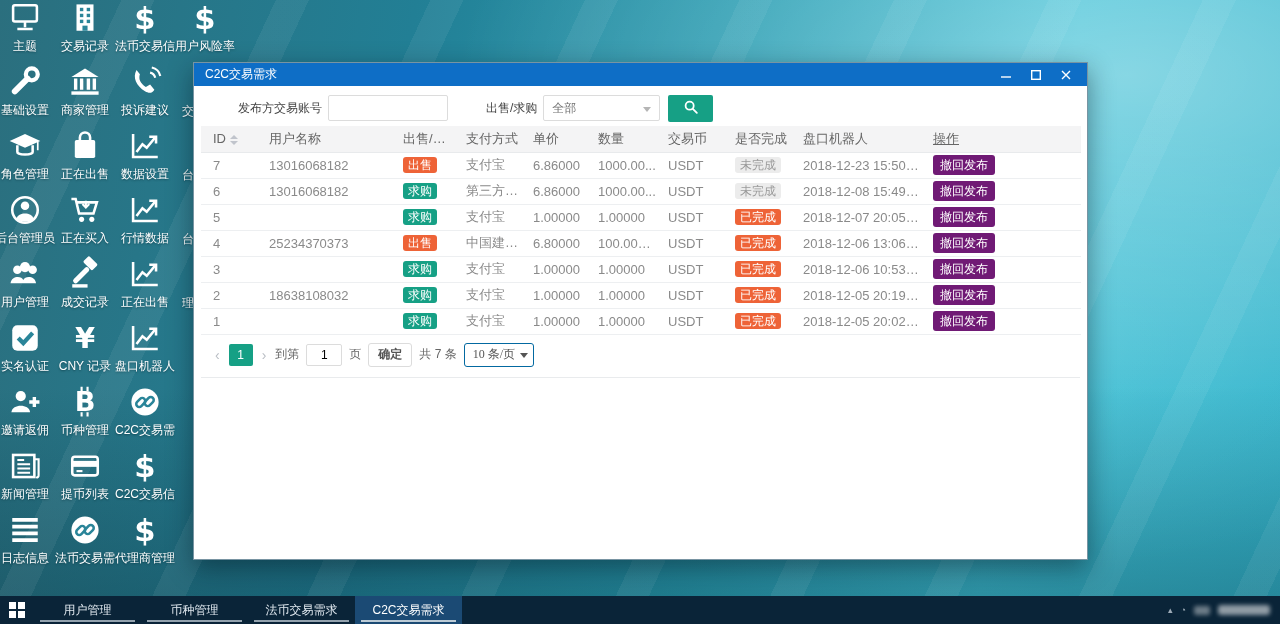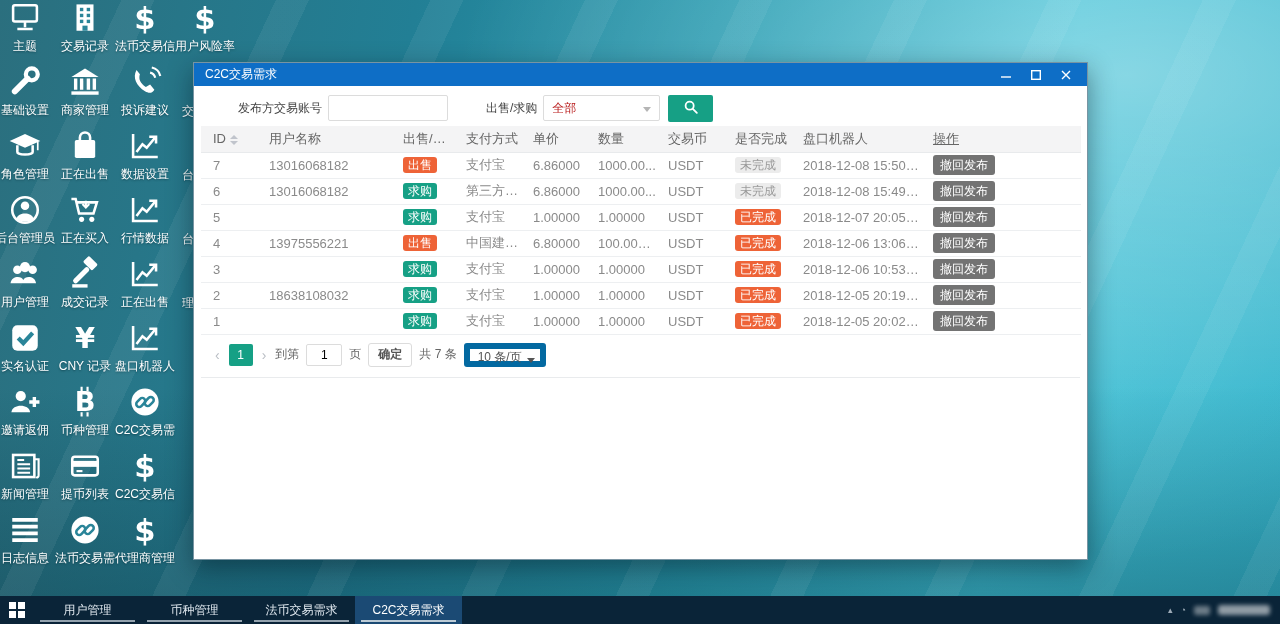--- a/index.html
+++ b/index.html
@@ -41,21 +41,21 @@
   .win-body { position:relative; height:388px; background:#fff; }
 
   
   .search-row { display:flex; align-items:center; height:40px; padding-top:4px; }
   .search-row .lab { font-size:12px; color:#444; }
   .lab1 { margin-left:44px; }
   .acct-input { width:120px; height:26px; margin-left:6px; border:1px solid #dcdcdc; border-radius:2px;
     font-size:12px; padding:0 6px; outline:none; }
   .lab2 { margin-left:38px; }
   .type-select { position:relative; width:117px; height:26px; margin-left:6px; border:1px solid #dcdcdc;
-    border-radius:2px; font-size:12px; color:#b91c1c; display:flex; align-items:center; padding:0 8px; cursor:pointer; }
+    border-radius:2px; font-size:12px; color:#737373; display:flex; align-items:center; padding:0 8px; cursor:pointer; }
   .type-select .caret { position:absolute; right:8px; top:11px; width:0; height:0;
     border-left:4px solid transparent; border-right:4px solid transparent; border-top:5px solid #b5b5b5; }
   .search-btn { width:45px; height:27px; margin-left:8px; background:#16a085; border:none; border-radius:2px;
     display:flex; align-items:center; justify-content:center; cursor:pointer; }
 
   
   .tbl-wrap { margin:0 7px; }
   table { border-collapse:collapse; table-layout:fixed; width:880px; }
   th, td { font-weight:normal; text-align:left; padding:0 0 0 12px; height:26px; font-size:13px;
     overflow:hidden; white-space:nowrap; text-overflow:ellipsis; }
@@ -63,34 +63,34 @@
   tbody td { color:#8a8a8a; border-bottom:1px solid #edeff1; }
   .sort { display:inline-flex; flex-direction:column; vertical-align:middle; margin-left:4px; cursor:pointer; }
   .sort i { width:0; height:0; border-left:4px solid transparent; border-right:4px solid transparent; display:block; }
   .sort .up { border-bottom:4px solid #c0c4cc; margin-bottom:2px; }
   .sort .dn { border-top:4px solid #c0c4cc; }
   .badge { display:inline-block; font-size:12px; line-height:16px; padding:0 5px; border-radius:3px; color:#fff; }
   .badge.sell, .badge.done { background:#ee6337; }
   .badge.buy  { background:#16a085; }
   .badge.pending { background:#ececec; color:#9a9a9a; }
   .btn-action { display:inline-block; font-size:12px; line-height:20px; padding:0 7px; border-radius:3px;
-    background:#737373; color:#fff; border:none; cursor:pointer; }
+    background:#701a75; color:#fff; border:none; cursor:pointer; }
 
   
   .pager { display:flex; align-items:center; gap:7px; padding:8px 0 10px 12px; margin:0 7px;
     border-bottom:1px solid #e9ebed; font-size:12px; color:#666; }
   .pg-arrow { color:#b9bec4; font-size:14px; cursor:pointer; padding:0 2px; }
   .pg-cur { width:24px; height:22px; background:#16a085; color:#fff; border-radius:2px;
     display:flex; align-items:center; justify-content:center; cursor:pointer; }
   .pg-input { width:36px; height:22px; border:1px solid #dcdcdc; border-radius:2px; text-align:center;
     font-size:12px; outline:none; }
   .pg-btn { height:24px; padding:0 9px; background:#fff; border:1px solid #dcdcdc; border-radius:3px;
     font-size:12px; color:#555; font-weight:bold; cursor:pointer; }
-  .pg-size { position:relative; height:24px; border:6px solid #0369a1; border-radius:3px; padding:0 18px 0 8px;
-    display:flex; cursor:pointer; color:#555; }
+  .pg-size { position:relative; height:24px; border:1px solid #0369a1; border-radius:3px; padding:0 18px 0 8px;
+    display:flex; align-items:center; cursor:pointer; color:#555;font-family:Liberation Serif, serif; }
   .pg-size .caret { position:absolute; right:5px; top:9px; width:0; height:0;
     border-left:4px solid transparent; border-right:4px solid transparent; border-top:5px solid #555; }
 
   
   .taskbar { position:absolute; left:0; bottom:0; width:1280px; height:28px; background:#0a2438;
     z-index:20; display:flex; align-items:stretch; }
   .start-btn { width:34px; display:flex; align-items:center; justify-content:center; cursor:pointer; }
   .win-logo { display:grid; grid-template-columns:7px 7px; grid-template-rows:7px 7px; gap:2px; }
   .win-logo i { background:#fff; display:block; }
   .task-item { position:relative; width:107px; display:flex; align-items:center; justify-content:center;
@@ -456,21 +456,21 @@
         <tbody id="tbl-body">
             <tr>
               <td>7</td>
               <td>13016068182</td>
               <td><span class="badge sell">出售</span></td>
               <td>支付宝</td>
               <td>6.86000</td>
               <td>1000.00...</td>
               <td>USDT</td>
               <td><span class="badge pending">未完成</span></td>
-              <td>2018-12-08 15:50:56</td>
+              <td>2018-12-23 15:50:56</td>
               <td><button class="btn-action">撤回发布</button></td>
             </tr>
             <tr>
               <td>6</td>
               <td>13016068182</td>
               <td><span class="badge buy">求购</span></td>
               <td>第三方为...</td>
               <td>6.86000</td>
               <td>1000.00...</td>
               <td>USDT</td>
@@ -485,21 +485,21 @@
               <td>支付宝</td>
               <td>1.00000</td>
               <td>1.00000</td>
               <td>USDT</td>
               <td><span class="badge done">已完成</span></td>
               <td>2018-12-07 20:05:54</td>
               <td><button class="btn-action">撤回发布</button></td>
             </tr>
             <tr>
               <td>4</td>
-              <td>13975556221</td>
+              <td>25234370373</td>
               <td><span class="badge sell">出售</span></td>
               <td>中国建设...</td>
               <td>6.80000</td>
               <td>100.00000</td>
               <td>USDT</td>
               <td><span class="badge done">已完成</span></td>
               <td>2018-12-06 13:06:36</td>
               <td><button class="btn-action">撤回发布</button></td>
             </tr>
             <tr>

